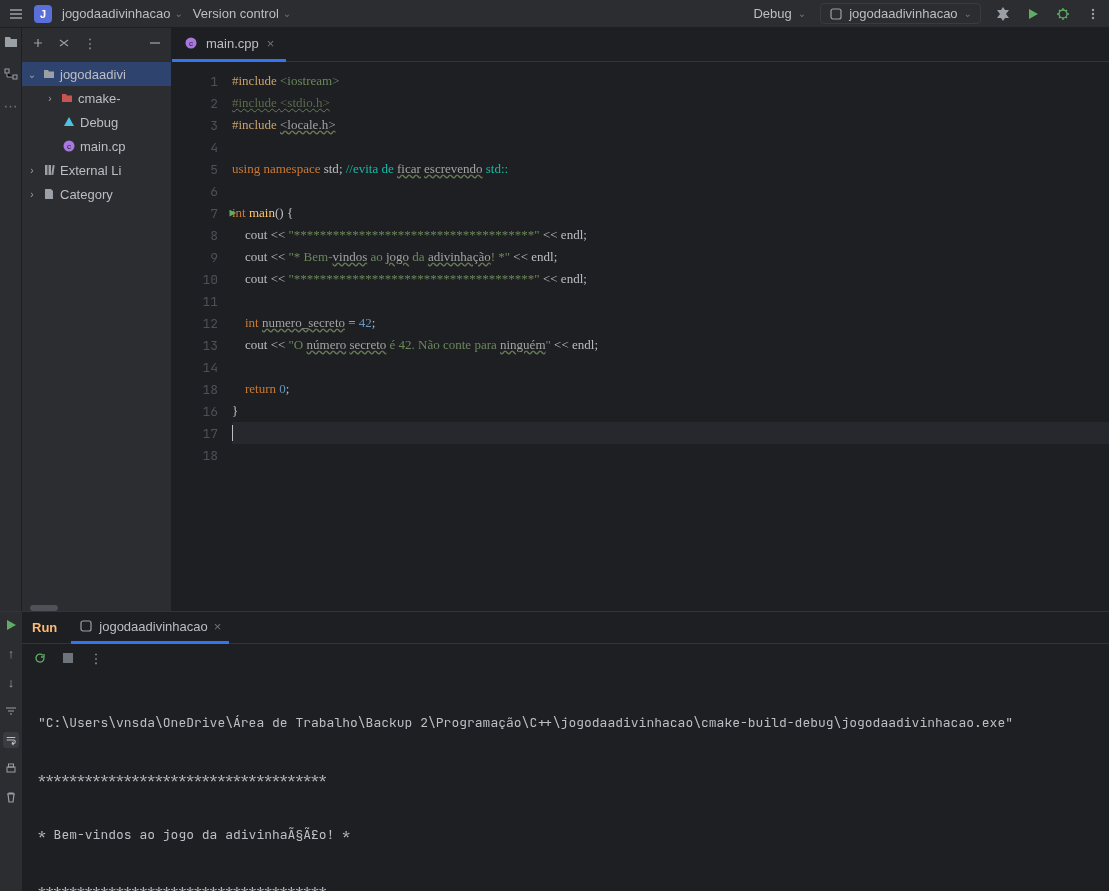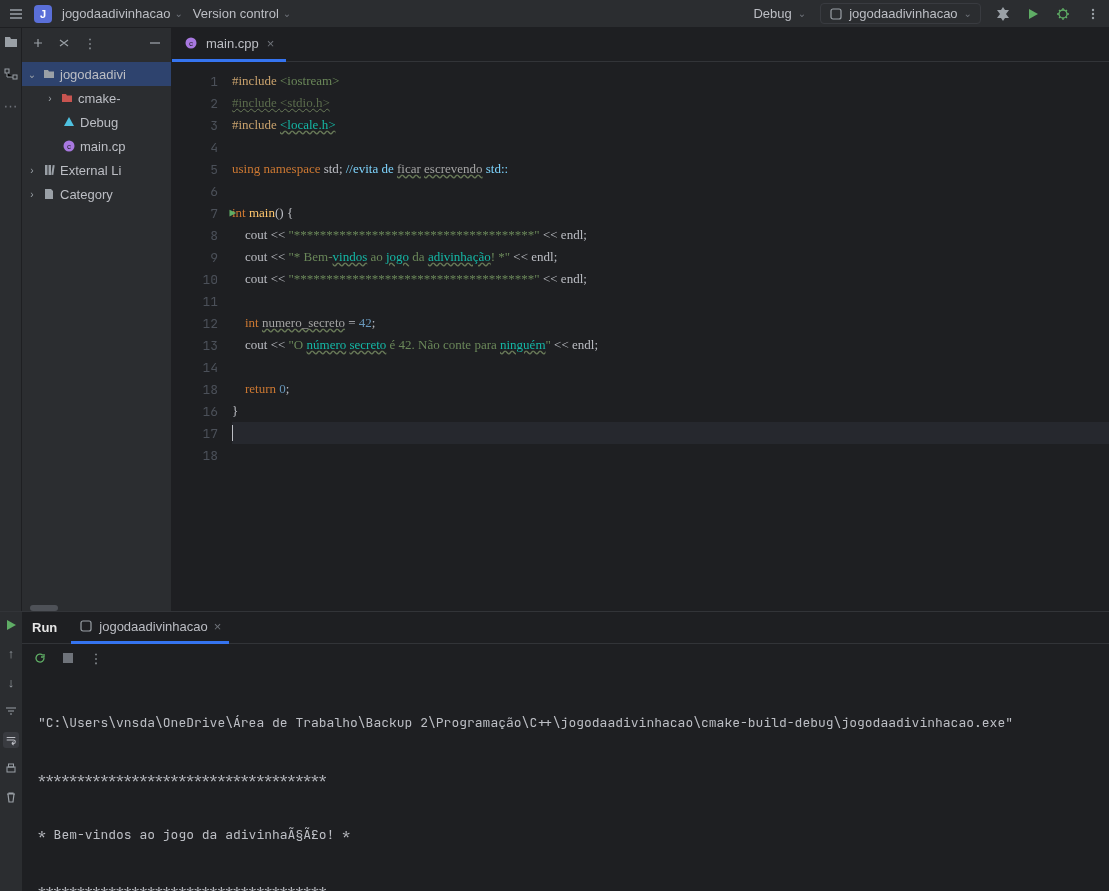--- a/index.html
+++ b/index.html
@@ -94,37 +94,37 @@
 .play-mark { position: absolute; right: -4px; color: #5fad65; font-size: 11px; }
 
 .code { flex: 1; padding-top: 8px; font-family: "JetBrains Mono", Consolas, monospace; font-size: 13px; overflow: hidden; }
 .code-line { height: 22px; display: flex; align-items: center; white-space: pre; font-family: Liberation Serif, serif; }
 .code-line.current { background: #26282e; }
 .kw { color: #cc7832; }
 .pp { color: #c9a26d; }
 .inc { color: #6a8759; }
 .inc-dim { color: #5a6b4c; text-decoration: wavy underline #697a58; text-decoration-thickness: 1px; }
 .str { color: #6a8759; }
-.str-wavy { color: #14b8a6; text-decoration: wavy underline #697a58; }
-.com { color: #7dd3fc; }
+.str-wavy { color: #a3a3a3; text-decoration: wavy underline #697a58; }
+.com { color: #14b8a6; }
 .num { color: #6897bb; }
 .id { color: #bcbec4; }
 .id-wavy { color: #a3a3a3; text-decoration: wavy underline #697a58; }
 .op { color: #bcbec4; }
 .hint { background: #393b40; color: #8a8f99; border-radius: 4px; padding: 0 5px; font-size: 12px; margin: 0 4px; }
 .const { color: #9876aa; }
 .type { color: #cc7832; }
 .fn { color: #ffc66d; }
 .cursor { display: inline-block; width: 1px; height: 16px; background: #bcbec4; vertical-align: middle; }
 
 .bottom-panel { height: 280px; background: #1e1f22; border-top: 1px solid #323438; display: flex; }
 .bottom-rail { width: 22px; background: #2b2d30; display: flex; flex-direction: column; align-items: center; padding-top: 6px; gap: 14px; }
 .bottom-main { flex: 1; display: flex; flex-direction: column; }
 .bottom-tabs { height: 32px; display: flex; align-items: center; gap: 14px; padding-left: 10px; border-bottom: 1px solid #323438; }
-.bottom-tab-title { color: #e5e5e5; font-weight: 600; }
+.bottom-tab-title { color: #fdba74; font-weight: 600; }
 .bottom-tab { display: flex; align-items: center; gap: 6px; height: 32px; border-bottom: 3px solid #3574f0; padding: 0 8px; }
 .bottom-toolbar { height: 28px; display: flex; align-items: center; gap: 12px; padding-left: 10px; }
 .console { flex: 1; padding: 8px 16px; font-family: "JetBrains Mono", Consolas, monospace; font-size: 13px; color: #bcbec4; white-space: pre-wrap; overflow: hidden; }
 .console-line { height: 22px; }
 .sidebar-scrollthumb { width: 28px; height: 6px; background: #4e5157; border-radius: 3px; margin-left: 8px; margin-top: -2px; }
 svg { display: block; }
 </style>
 </head>
 <body>
 

